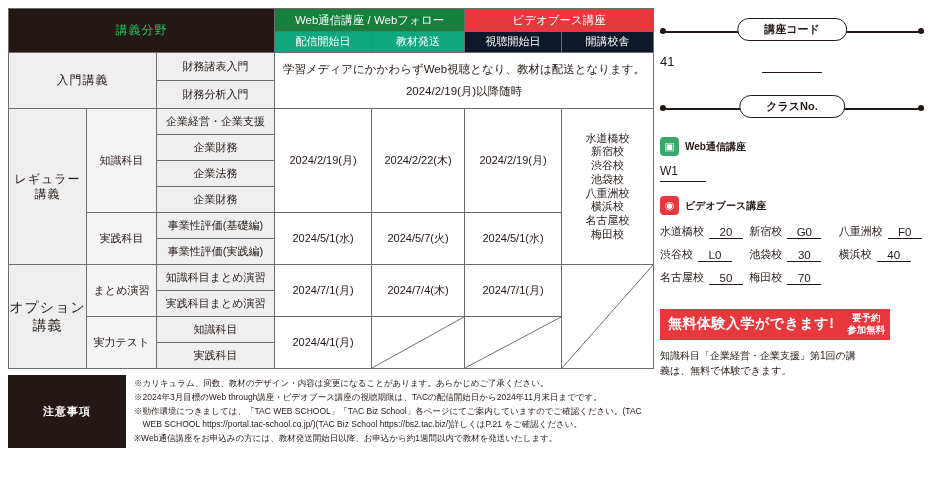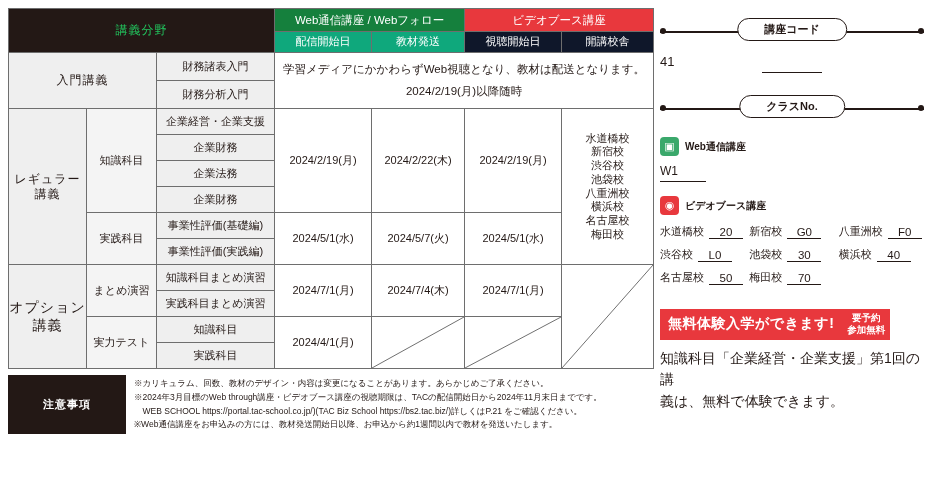--- a/index.html
+++ b/index.html
@@ -89,21 +89,21 @@
   .free-row { margin-top:24px; display:flex; align-items:stretch; }
   .free-main {
     background:#e8383d; color:#fff; font-weight:bold; font-size:14px;
     padding:6px 8px; display:flex; align-items:center; letter-spacing:0.5px;
   }
   .free-side {
     background:#e8383d; color:#fff; font-size:9.5px; font-weight:bold;
     padding:3px 5px; display:flex; flex-direction:column; justify-content:center;
     align-items:center; line-height:1.3;
   }
-  .free-desc { margin-top:8px; font-size:14px; line-height:1.55; }
+  .free-desc { margin-top:8px; font-size:10px; line-height:1.55; }
 </style>
 </head>
 <body>
 
 <div class="page">
 
   <div class="left">
     <table class="sched">
       <colgroup>
         <col style="width:78px">
@@ -216,20 +216,21 @@
           <td class="lesson" style="height:26px;">実践科目</td>
         </tr>
       </tbody>
     </table>
 
     <div class="notice-wrap">
       <div class="notice-box">注意事項</div>
       <div class="notice-text">
         <p>※カリキュラム、回数、教材のデザイン・内容は変更になることがあります。あらかじめご了承ください。</p>
         <p>※2024年3月目標のWeb through講座・ビデオブース講座の視聴期限は、TACの配信開始日から2024年11月末日までです。</p>
+        <p>※動作環境につきましては、「TAC WEB SCHOOL」「TAC Biz School」各ページにてご案内していますのでご確認ください。(TAC</p>
         <p>　WEB SCHOOL https://portal.tac-school.co.jp/)(TAC Biz School https://bs2.tac.biz/)詳しくはP.21 をご確認ください。</p>
         <p>※Web通信講座をお申込みの方には、教材発送開始日以降、お申込から約1週間以内で教材を発送いたします。</p>
       </div>
     </div>
   </div>
 
   <div class="right">
 
     <div class="pill-row">
       <div class="pill-line"></div>

